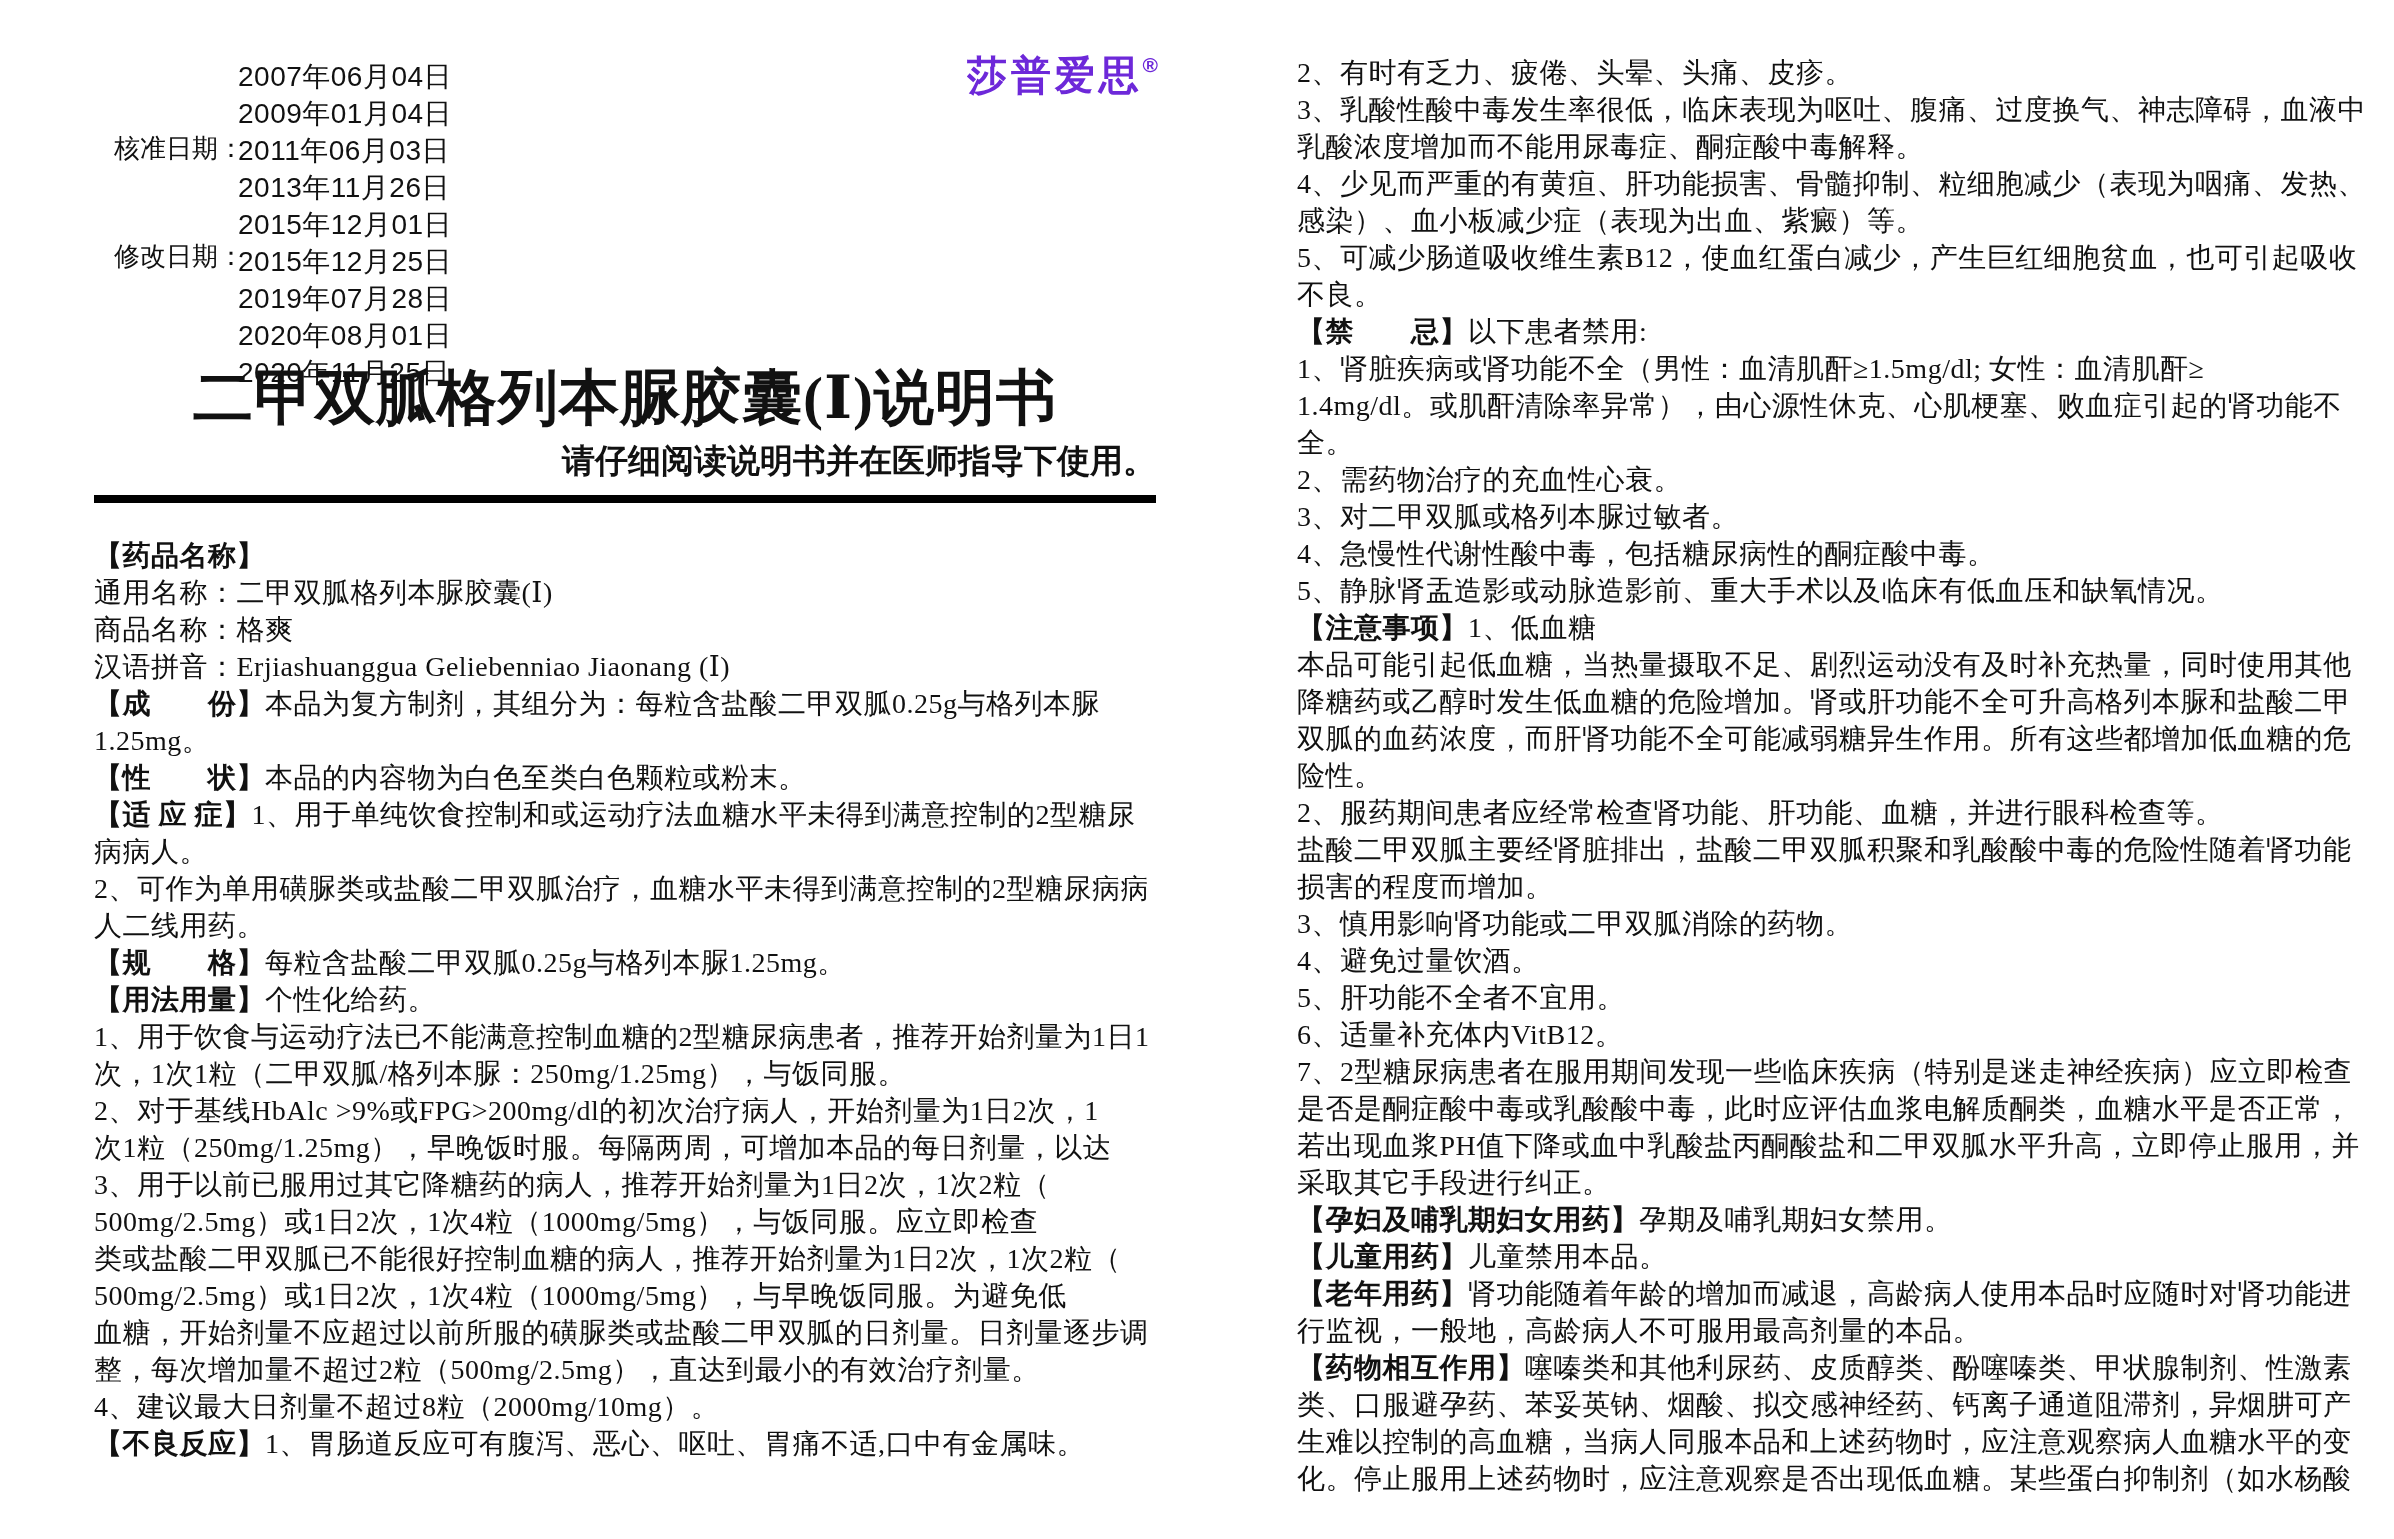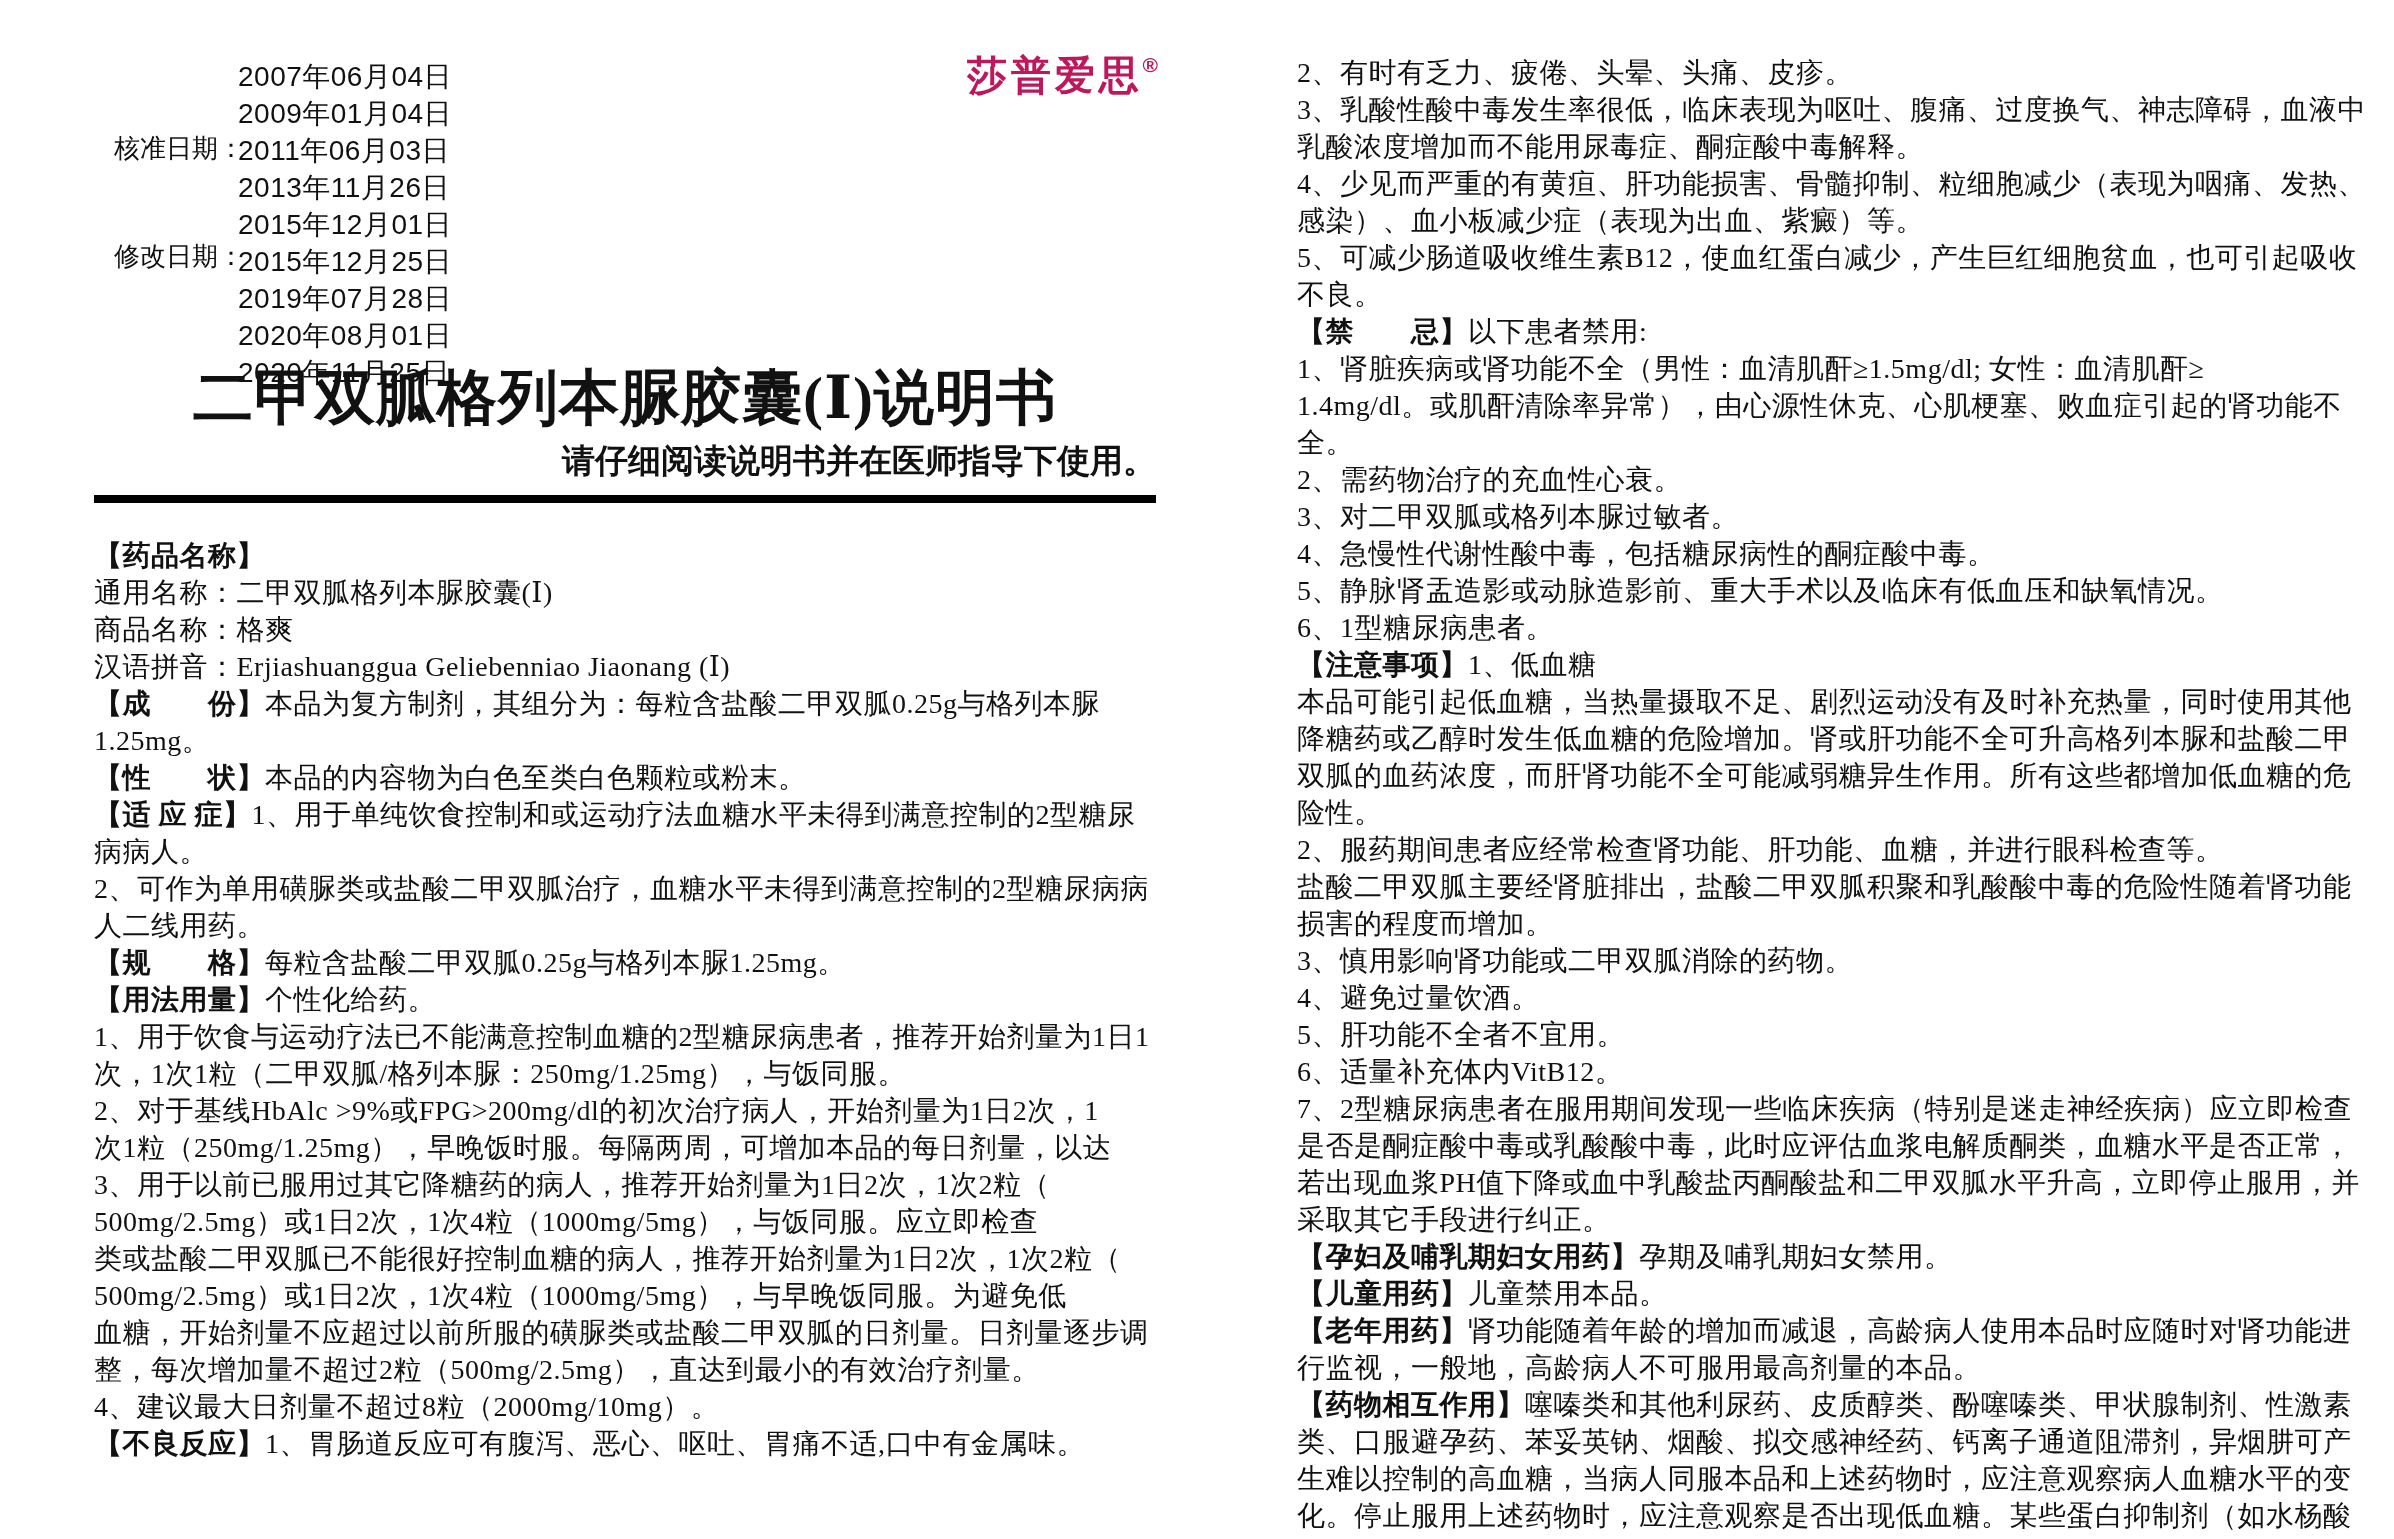--- a/index.html
+++ b/index.html
@@ -13,21 +13,21 @@
   .dates-labels,.dates-list{
     font-family:"Liberation Sans","DejaVu Sans",sans-serif;
     font-size:26px;line-height:36px;white-space:pre;
   }
   .dates-labels{left:114px;top:58px;}
   .dates-list{left:238px;top:58px;}
   
   .logo{
     left:967px;top:42px;
     font-family:"Liberation Sans","DejaVu Sans",sans-serif;
-    font-weight:bold;color:#be185d;font-size:40px;line-height:46px;
+    font-weight:bold;color:#6d28d9;font-size:40px;line-height:46px;
     letter-spacing:3.9px;white-space:nowrap;
   }
   .logo sup{font-size:21px;letter-spacing:0;vertical-align:17.4px;}
   
   .title-block{left:94px;top:363px;width:1062px;text-align:center;}
   .page-title{
     font-size:60px;font-weight:bold;line-height:71px;letter-spacing:1px;white-space:nowrap;
   }
   .page-subtitle{font-size:33px;font-weight:bold;line-height:42px;margin-top:5.8px;text-align:right;}
   .divider{height:7.7px;background:#000;margin-top:13.5px;}
@@ -93,21 +93,20 @@
     <div class="body-line">5、可减少肠道吸收维生素B12，使血红蛋白减少，产生巨红细胞贫血，也可引起吸收</div>
     <div class="body-line">不良。</div>
     <div class="body-line"><span class="hdr">【禁　　忌】</span>以下患者禁用:</div>
     <div class="body-line">1、肾脏疾病或肾功能不全（男性：血清肌酐≥1.5mg/dl; 女性：血清肌酐≥</div>
     <div class="body-line">1.4mg/dl。或肌酐清除率异常），由心源性休克、心肌梗塞、败血症引起的肾功能不</div>
     <div class="body-line">全。</div>
     <div class="body-line">2、需药物治疗的充血性心衰。</div>
     <div class="body-line">3、对二甲双胍或格列本脲过敏者。</div>
     <div class="body-line">4、急慢性代谢性酸中毒，包括糖尿病性的酮症酸中毒。</div>
     <div class="body-line">5、静脉肾盂造影或动脉造影前、重大手术以及临床有低血压和缺氧情况。</div>
-    <div class="body-line">6、1型糖尿病患者。</div>
     <div class="body-line"><span class="hdr">【注意事项】</span>1、低血糖</div>
     <div class="body-line">本品可能引起低血糖，当热量摄取不足、剧烈运动没有及时补充热量，同时使用其他</div>
     <div class="body-line">降糖药或乙醇时发生低血糖的危险增加。肾或肝功能不全可升高格列本脲和盐酸二甲</div>
     <div class="body-line">双胍的血药浓度，而肝肾功能不全可能减弱糖异生作用。所有这些都增加低血糖的危</div>
     <div class="body-line">险性。</div>
     <div class="body-line">2、服药期间患者应经常检查肾功能、肝功能、血糖，并进行眼科检查等。</div>
     <div class="body-line">盐酸二甲双胍主要经肾脏排出，盐酸二甲双胍积聚和乳酸酸中毒的危险性随着肾功能</div>
     <div class="body-line">损害的程度而增加。</div>
     <div class="body-line">3、慎用影响肾功能或二甲双胍消除的药物。</div>
     <div class="body-line">4、避免过量饮酒。</div>

